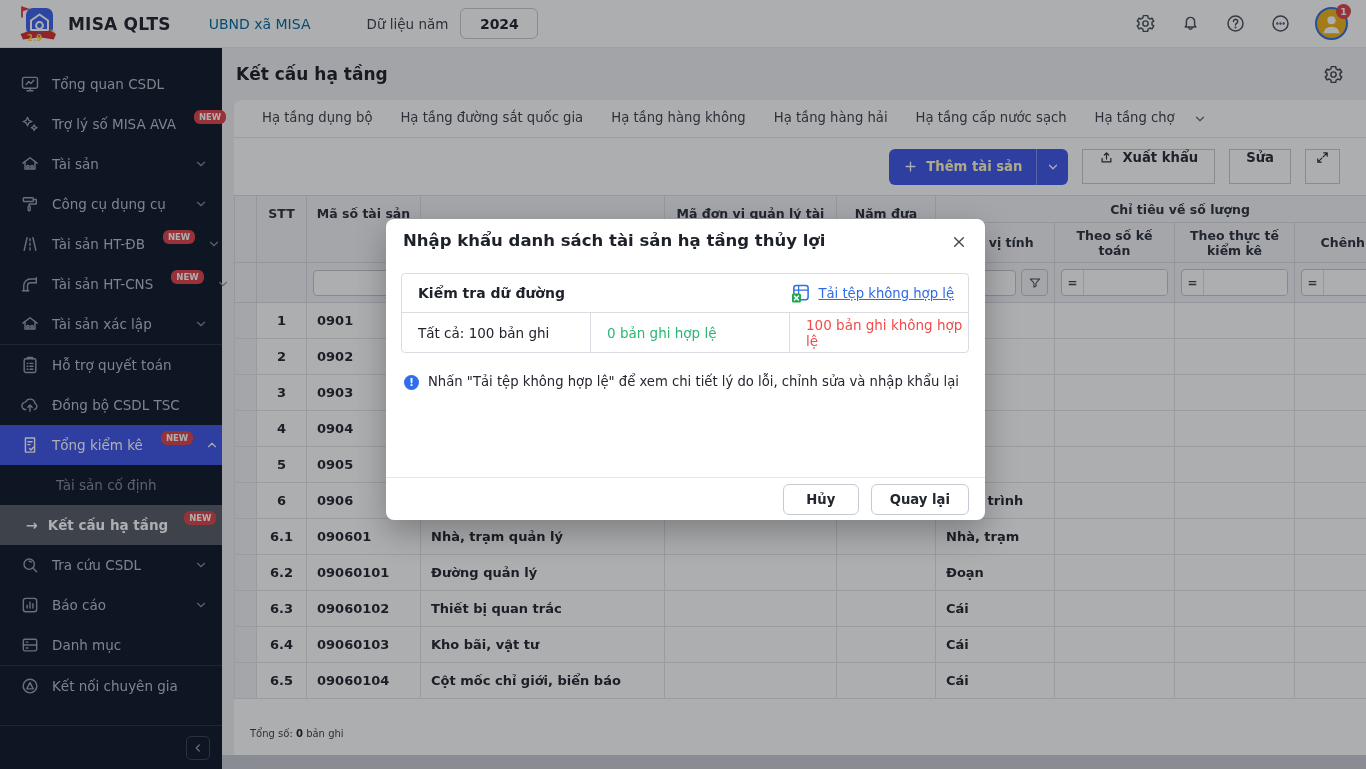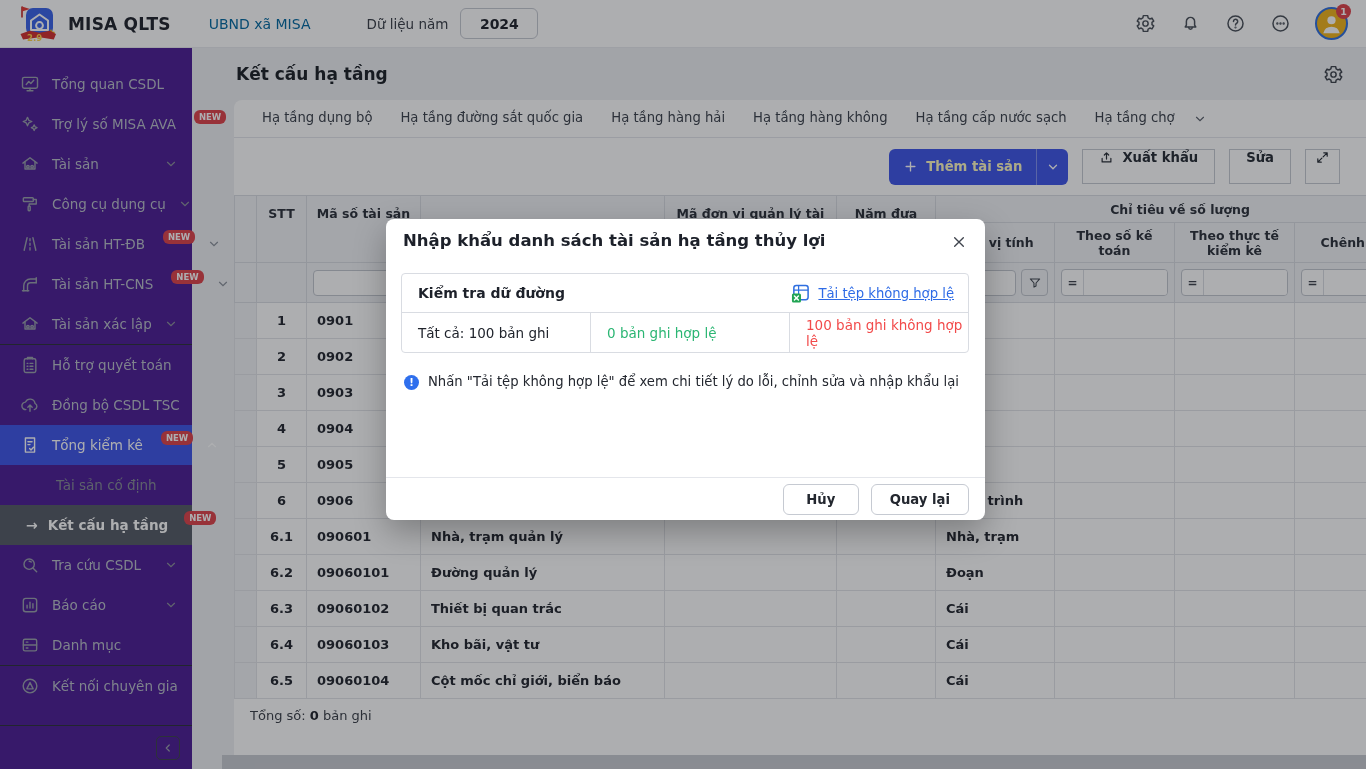--- a/index.html
+++ b/index.html
@@ -18,21 +18,21 @@
     display:flex;align-items:center;justify-content:center;font-weight:600;font-size:14px;color:#20242c;background:#fff;cursor:pointer}
   .top-actions{margin-left:auto;display:flex;align-items:center;gap:24px;color:#4a5059}
   .tico{display:flex;cursor:pointer}
   .tico svg{width:21px;height:21px}
   .avatar{position:relative;width:33px;height:33px;border-radius:50%;background:#f0b41c;border:2px solid #2f6fe0;cursor:pointer}
   .avatar svg{width:100%;height:100%}
   .avatar-badge{position:absolute;top:-5px;right:-5px;min-width:15px;height:15px;border-radius:8px;background:#e0434b;
     color:#fff;font-size:9.5px;font-weight:700;display:flex;align-items:center;justify-content:center;padding:0 4px}
 
   
-  .sidebar{position:absolute;top:48px;left:0;width:192px;bottom:0;background:#4c1d95;z-index:10;color:#b9bfc9}
+  .sidebar{position:absolute;top:48px;left:0;width:222px;bottom:0;background:#0f172a;z-index:10;color:#b9bfc9}
   .nav{padding-top:16px}
   .nav-item{height:40px;display:flex;align-items:center;padding:0 14px 0 20px;gap:12px;font-size:13.5px;cursor:pointer;white-space:nowrap}
   .nic{width:20px;height:20px;color:#99a0ac;flex:none;display:flex}
   .nic svg{width:20px;height:20px}
   .nbadge{background:#e0434b;color:#fff;font-size:8.5px;font-weight:700;padding:2px 5px;border-radius:6px;margin-left:6px;transform:translateY(-7px)}
   .nchev{margin-left:auto;color:#8b919b;display:flex}
   .nchev svg{width:14px;height:14px}
   .nav-item.active{background:#3f55e8;color:#fff}
   .nav-item.active .nic,.nav-item.active .nchev{color:#fff}
   .nav-sub{height:40px;display:flex;align-items:center;padding:0 14px 0 56px;font-size:13.5px;color:#868c96;cursor:pointer;white-space:nowrap}
@@ -87,21 +87,21 @@
   .f-input{height:26px;width:100%;border:1px solid #c3c7cf;border-radius:4px;background:#fff;padding:0 6px;font-size:12.5px;outline:none}
   .f-flex{display:flex;gap:5px;align-items:center}
   .f-flex .f-input{flex:1;min-width:0}
   .funnel-btn{width:27px;height:27px;flex:none;border:1px solid #c3c7cf;border-radius:4px;background:#f1f3f6;
     display:flex;align-items:center;justify-content:center;color:#3f444d;cursor:pointer}
   .funnel-btn svg{width:14px;height:14px}
   .op-group{display:flex;align-items:center;height:27px;border:1px solid #c3c7cf;border-radius:4px;background:#fff;overflow:hidden}
   .op{width:22px;align-self:stretch;display:flex;align-items:center;justify-content:center;
     font-weight:600;color:#3f444d;border-right:1px solid #d9dce2;font-size:12px}
   .op-inp{flex:1;min-width:0;border:none;outline:none;height:100%;padding:0 5px;font-size:12.5px}
-  .total-line{position:absolute;left:16px;bottom:32px;font-size:13px;color:#3a3f48}
+  .total-line{position:absolute;left:16px;bottom:16px;font-size:10px;color:#3a3f48}
   .total-line b{font-weight:700;color:#20242c}
 
   
   .dim{position:absolute;inset:0;background:rgba(15,17,22,.34);z-index:50}
   .modal{position:absolute;left:386px;top:219px;width:599px;height:301px;background:#fff;border-radius:8px;z-index:60;
     box-shadow:0 12px 32px rgba(0,0,0,.28)}
   .m-title{position:absolute;left:17px;top:12px;font-size:16.5px;font-weight:700;color:#1d212a}
   .m-close{position:absolute;right:15px;top:12px;width:22px;height:22px;color:#3f444d;display:flex;align-items:center;justify-content:center;cursor:pointer}
   .m-close svg{width:16px;height:16px}
   .m-box{position:absolute;left:15px;right:16px;top:54px;border:1px solid #d9dce2;border-radius:4px}
@@ -396,22 +396,22 @@
         <path d="M19.4 13.2a7.6 7.6 0 000-2.4l2-1.5-2-3.5-2.4 1a7.6 7.6 0 00-2-1.2L14.5 3h-5L9 5.6a7.6 7.6 0 00-2 1.2l-2.4-1-2 3.5 2 1.5a7.6 7.6 0 000 2.4l-2 1.5 2 3.5 2.4-1a7.6 7.6 0 002 1.2L9.5 21h5l.5-2.6a7.6 7.6 0 002-1.2l2.4 1 2-3.5z"></path>
       </svg>
     </span>
   </div>
 
   <div class="card">
     <div class="tabs">
       <div style="display:flex;height:100%" id="tab-list">
           <div class="tab">Hạ tầng dụng bộ</div>
           <div class="tab">Hạ tầng đường sắt quốc gia</div>
+          <div class="tab">Hạ tầng hàng không</div>
           <div class="tab">Hạ tầng hàng hải</div>
-          <div class="tab">Hạ tầng hàng không</div>
           <div class="tab">Hạ tầng cấp nước sạch</div>
           <div class="tab">Hạ tầng chợ</div>
         </div>
       <span class="tabs-chev">
         <svg viewBox="0 0 24 24" fill="none" stroke="currentColor" stroke-width="2" stroke-linecap="round">
             <path d="M6 9l6 6 6-6"></path>
           </svg>
       </span>
     </div>
 

